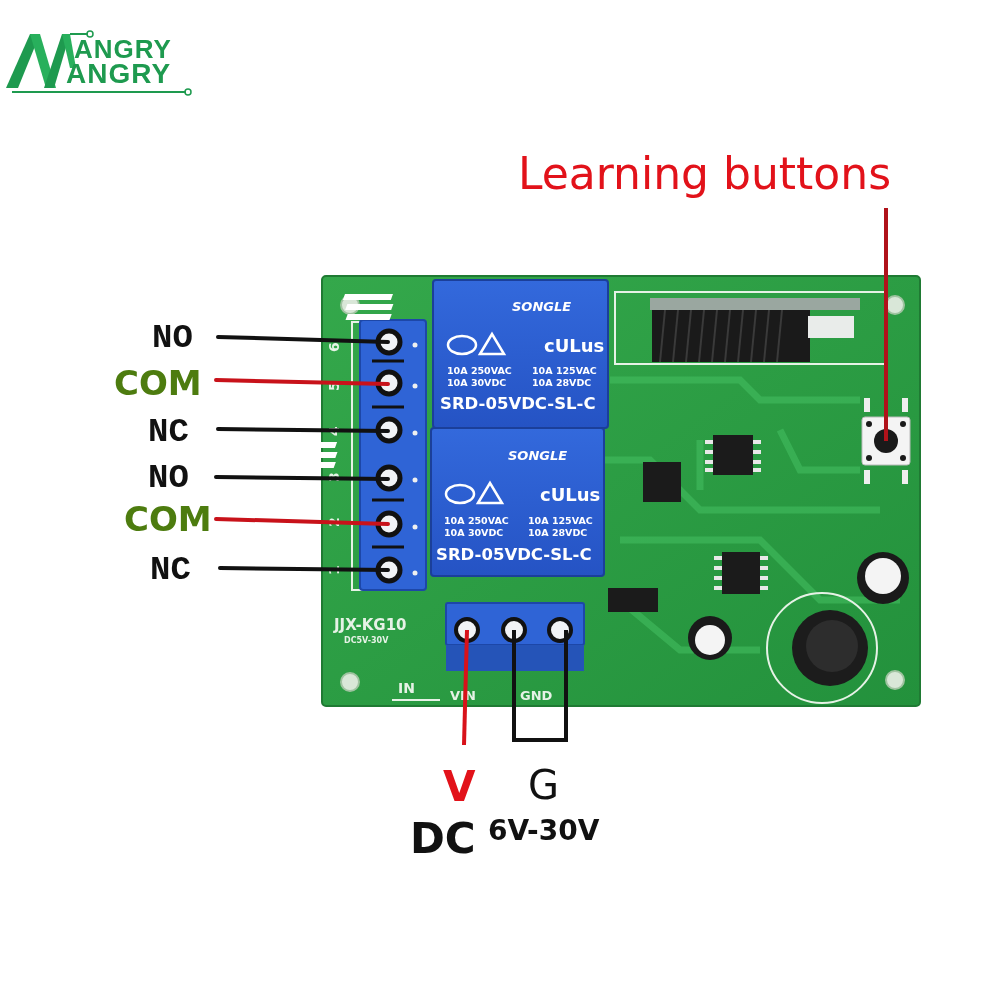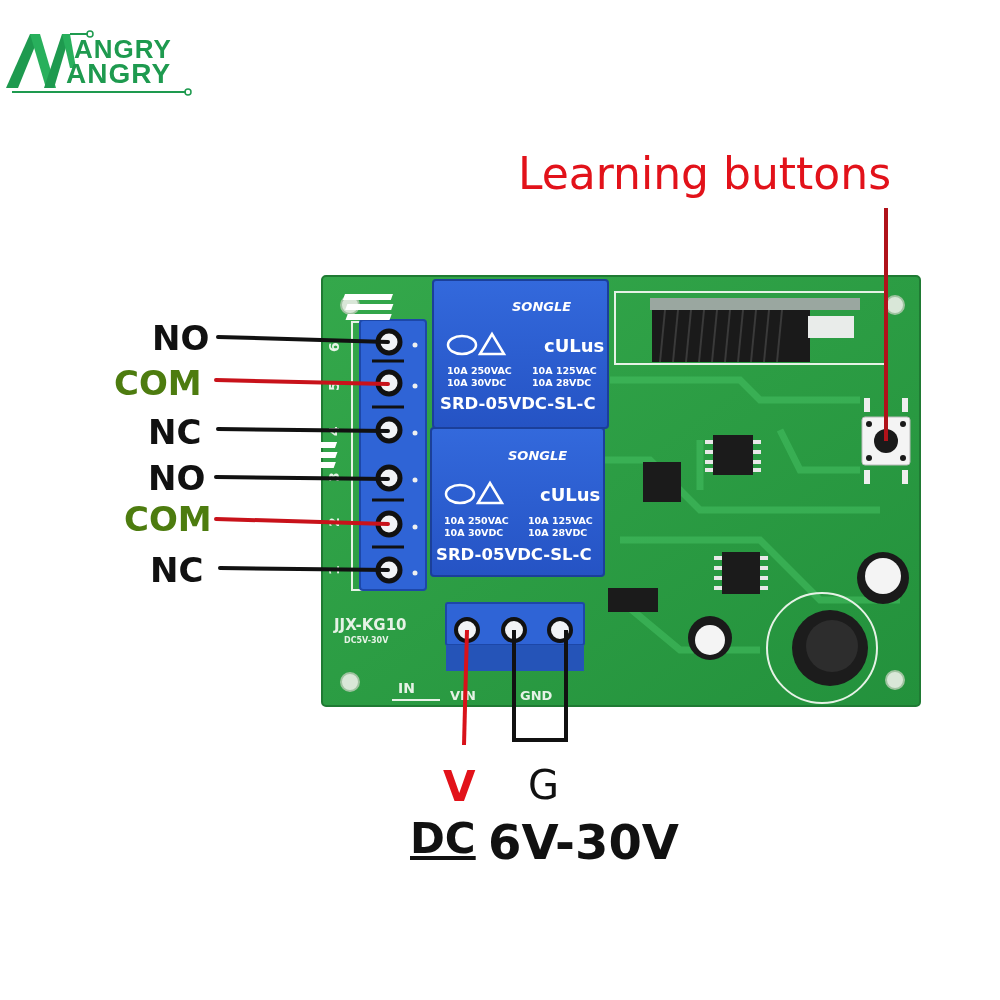--- a/index.html
+++ b/index.html
@@ -2,21 +2,21 @@
 <html><head>
 <meta charset="utf-8">
 <style>
   html, body { margin: 0; padding: 0; background: #ffffff; }
   body { width: 1000px; height: 1000px; position: relative; overflow: hidden; font-family: "DejaVu Sans", sans-serif; }
   .abs { position: absolute; }
   .logo { left: 4px; top: 28px; width: 190px; height: 70px; }
   .logo-text { position: absolute; font-family: "Liberation Sans", sans-serif; color: #1e9a4f; font-weight: bold; letter-spacing: 1px; }
   .title { left: 518px; top: 148px; font-family: "DejaVu Sans", sans-serif; font-weight: normal; font-size: 44px; color: #e2121a; white-space: nowrap; }
   .pin-label { position: absolute; font-family: "DejaVu Sans", sans-serif; font-weight: bold; font-size: 34px; line-height: 40px; white-space: nowrap; }
-  .pin-label.black { color: #111111; }
+  .pin-label.black { color: #111111; font-family: Liberation Mono, monospace; }
   .pin-label.red { color: #4d7c0f; }
   .bottom-label { position: absolute; font-family: "DejaVu Sans", sans-serif; white-space: nowrap; }
   svg text { font-family: "DejaVu Sans", sans-serif; }
 </style>
 </head>
 <body>
 
 <div class="abs logo">
   <svg width="190" height="70" viewBox="0 0 190 70">
     <polygon points="2,60 26,6 36,6 14,60" fill="#1e9a4f"></polygon>
@@ -249,14 +249,14 @@
 
 <div class="pin-label black" style="left:152px; top:318px;">NO</div>
 <div class="pin-label red" style="left:114px; top:363px;">COM</div>
 <div class="pin-label black" style="left:148px; top:412px;">NC</div>
 <div class="pin-label black" style="left:148px; top:458px;">NO</div>
 <div class="pin-label red" style="left:124px; top:499px;">COM</div>
 <div class="pin-label black" style="left:150px; top:550px;">NC</div>
 
 <div class="bottom-label" style="left:443px; top:762px; font-size:42px; font-weight:bold; color:#e2121a;">V</div>
 <div class="bottom-label" style="left:528px; top:762px; font-size:40px; color:#111;">G</div>
-<div class="bottom-label" style="left:410px; top:814px; font-size:42px; font-weight:bold; color:#111;text-decoration:underline;">DC</div>
-<div class="bottom-label" style="left:488px; top:814px; font-size:48px; font-weight:bold; color:#111;">6V-30V</div>
+<div class="bottom-label" style="left:410px; top:814px; font-size:42px; font-weight:bold; color:#111;">DC</div>
+<div class="bottom-label" style="left:488px; top:814px; font-size:28px; font-weight:bold; color:#111;">6V-30V</div>
 
 </body></html>

